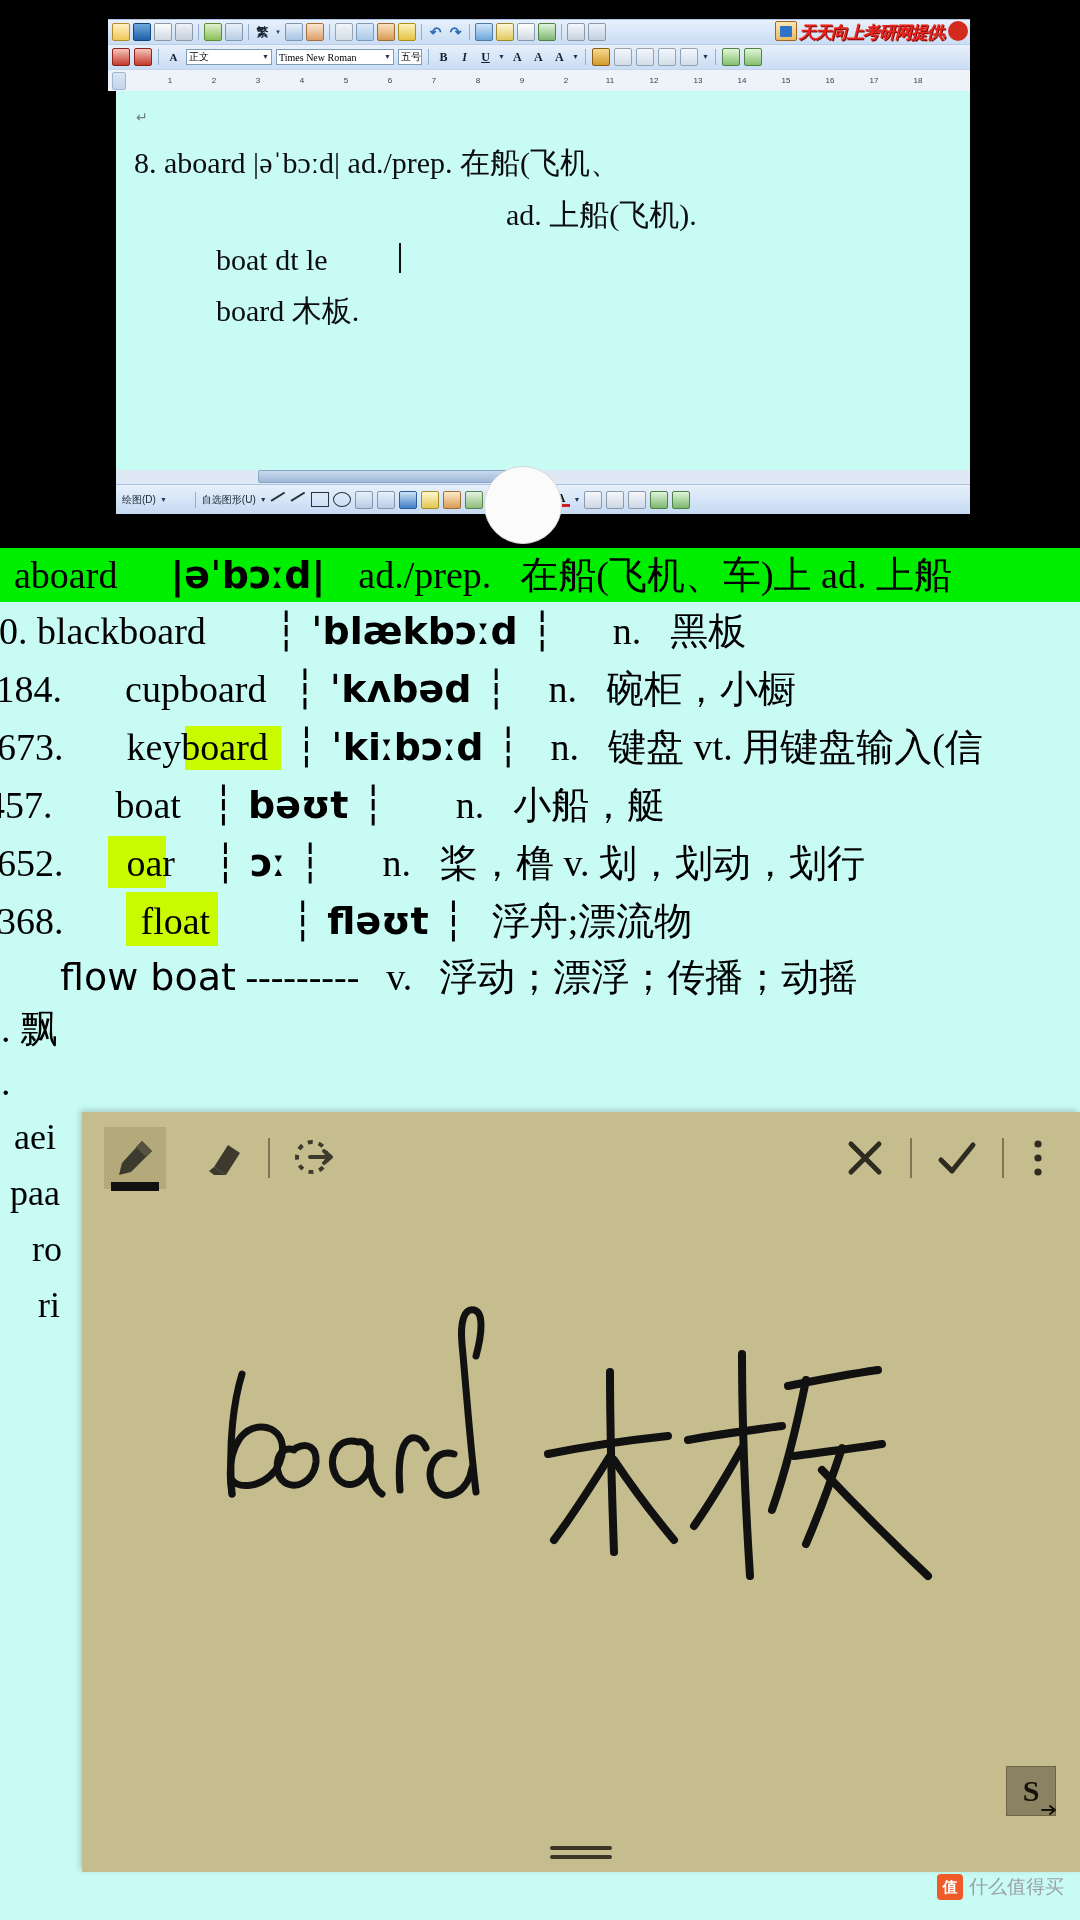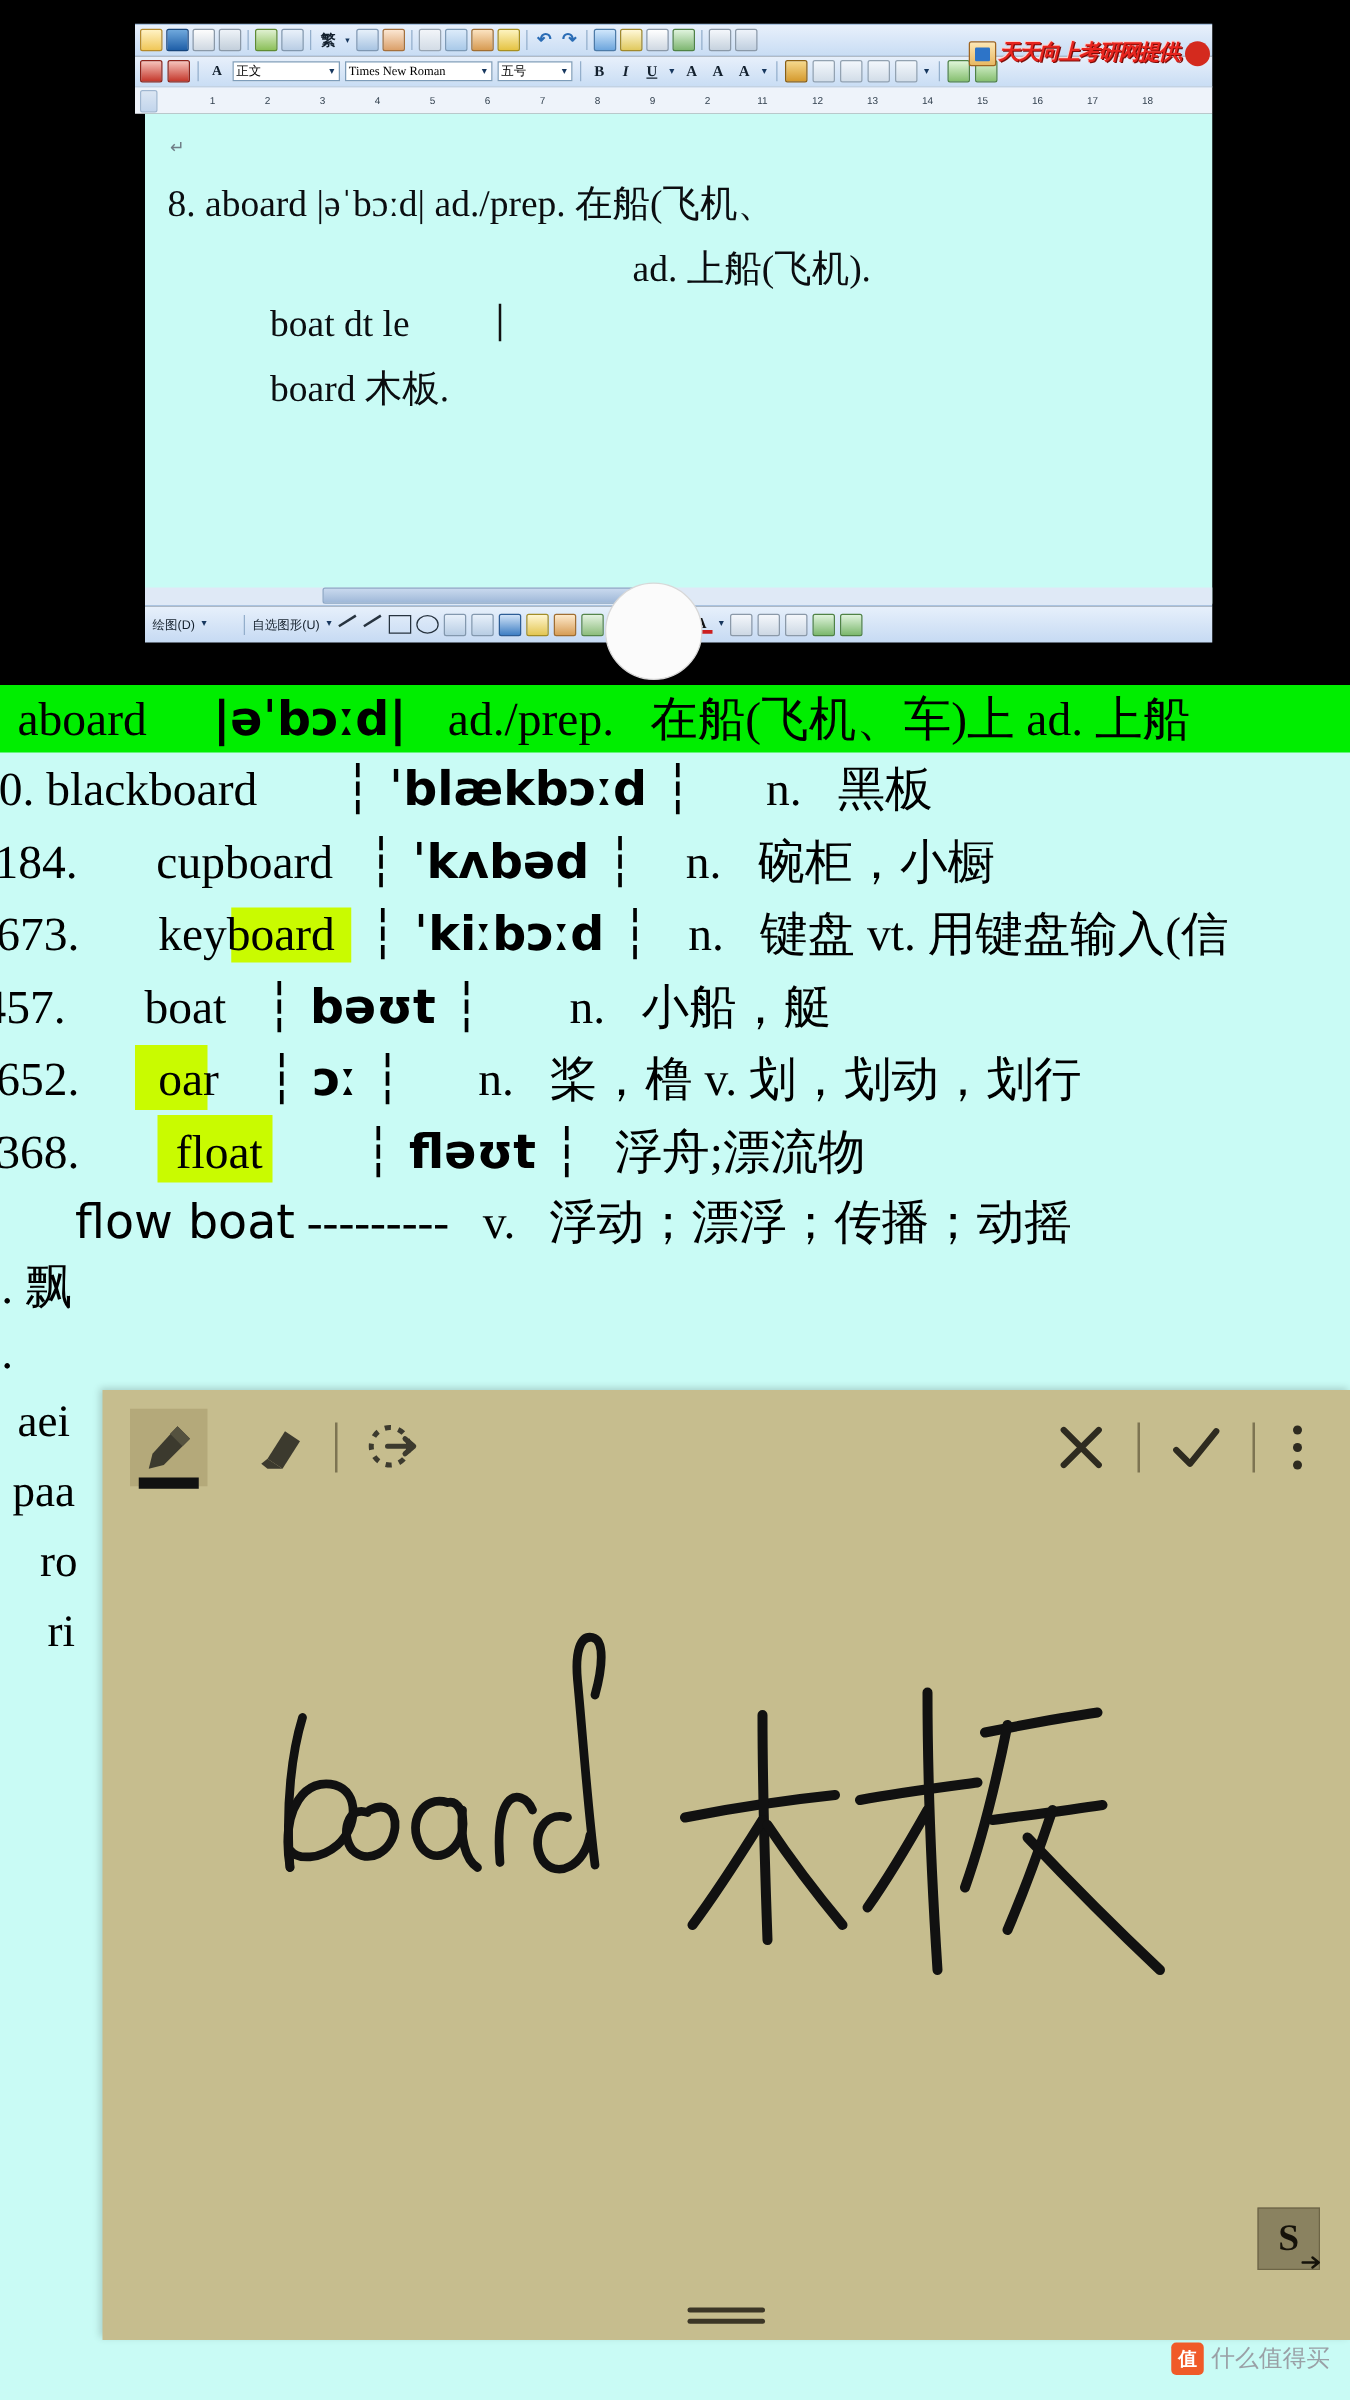--- a/index.html
+++ b/index.html
@@ -48,29 +48,29 @@
 
   .combo {
     height:16px; background:#fff; border:1px solid #7f9db9;
     display:flex; align-items:center; justify-content:space-between;
     padding:0 2px; font-size:10px; font-family:"Liberation Serif", serif;
     color:#000; white-space:nowrap; overflow:hidden; flex:none;
   }
   .combo .caret { font-size:7px; color:#17375e; margin-left:3px; }
   .combo.style-box { width:86px; }
   .combo.font-box  { width:118px; }
-  .combo.size-box  { width:60px; }
+  .combo.size-box  { width:24px; }
 
   .fbtn { font-weight:bold; font-size:12px; width:17px; height:17px;
           display:flex; align-items:center; justify-content:center;
           font-family:"Liberation Serif", serif; color:#13202e; flex:none; }
 
   .watermark {
     position:absolute; right:2px; top:21px; height:32px;
-    display:flex; align-items:flex-end; gap:2px; z-index:6;
+    display:flex; align-items:flex-start; gap:2px; z-index:6;
   }
   .wm-text {
     font-family:"Liberation Serif", serif; font-style:italic; font-weight:bold;
     font-size:17px; color:#e8241e;
     text-shadow: 1px 1px 0 #7a0d09, -0.5px -0.5px 0 #ffd0cc;
     white-space:nowrap; letter-spacing:-1px;
   }
   .wm-badge {
     width:22px;height:20px;border:1px solid #a06520;border-radius:2px;
     background:linear-gradient(#fde7b4,#e8b964); position:relative; flex:none;

